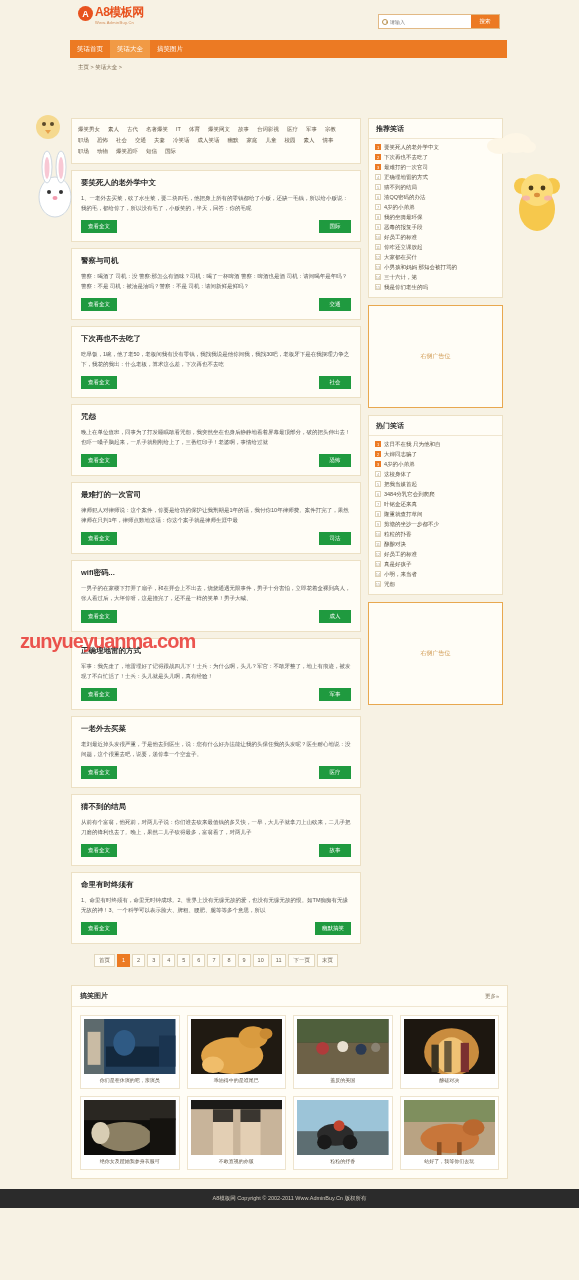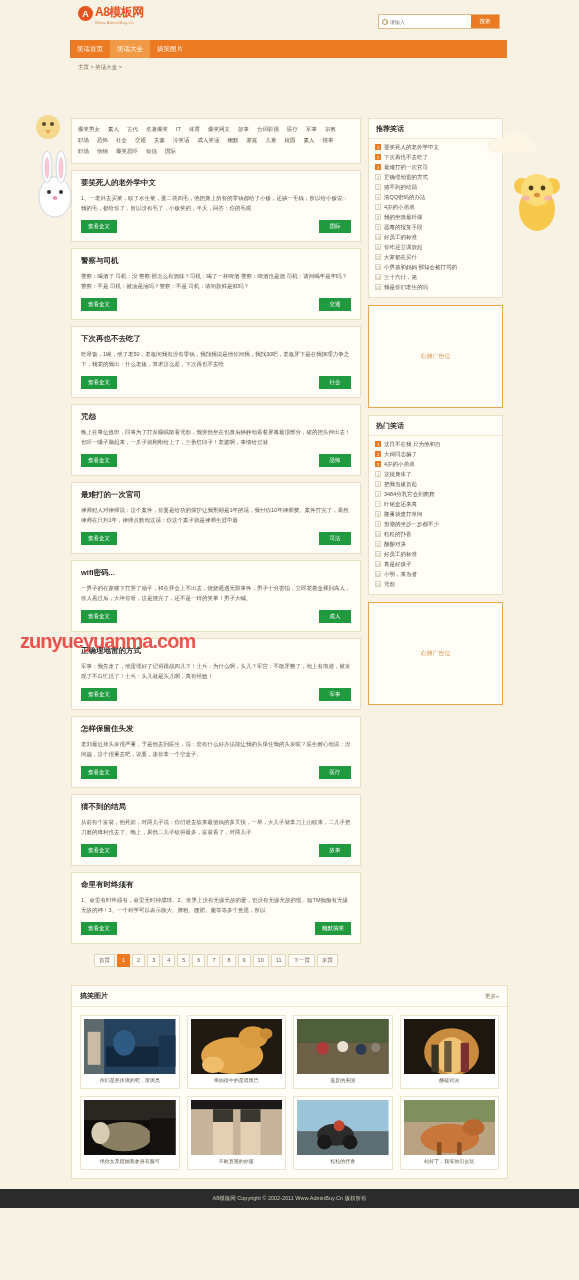--- a/index.html
+++ b/index.html
@@ -305,21 +305,21 @@
         <div class="card">
           <h3>正确埋地雷的方式</h3>
           <div class="excerpt">军事：我先走了，地雷埋好了记得跟战四儿下！士兵：为什么啊，头儿？军官：不敢牙整了，地上有痕迹，被发现了不白忙活了！士兵：头儿就是头儿啊，真有经验！</div>
           <div class="actions">
             <a class="btn-green">查看全文</a>
             <a class="btn-tag">军事</a>
           </div>
         </div>
 
         <div class="card">
-          <h3>怎样保留住头发</h3>
+          <h3>一老外去买菜</h3>
           <div class="excerpt">老刘最近掉头发很严重，于是他去到医生，说：您有什么好办法能让我的头保住我的头发呢？医生耐心地说：没问题，这个很重去吧，说要，递你拿一个空盒子。</div>
           <div class="actions">
             <a class="btn-green">查看全文</a>
             <a class="btn-tag">医疗</a>
           </div>
         </div>
 
         <div class="card">
           <h3>猜不到的结局</h3>
           <div class="excerpt">从前有个富翁，他死前，对两儿子说：你们谁去砍来最值钱的多又快，一早，大儿子就拿刀上山砍来，二儿子把刀磨的锋利也去了。晚上，果然二儿子砍得最多，富翁看了，对两儿子</div>

